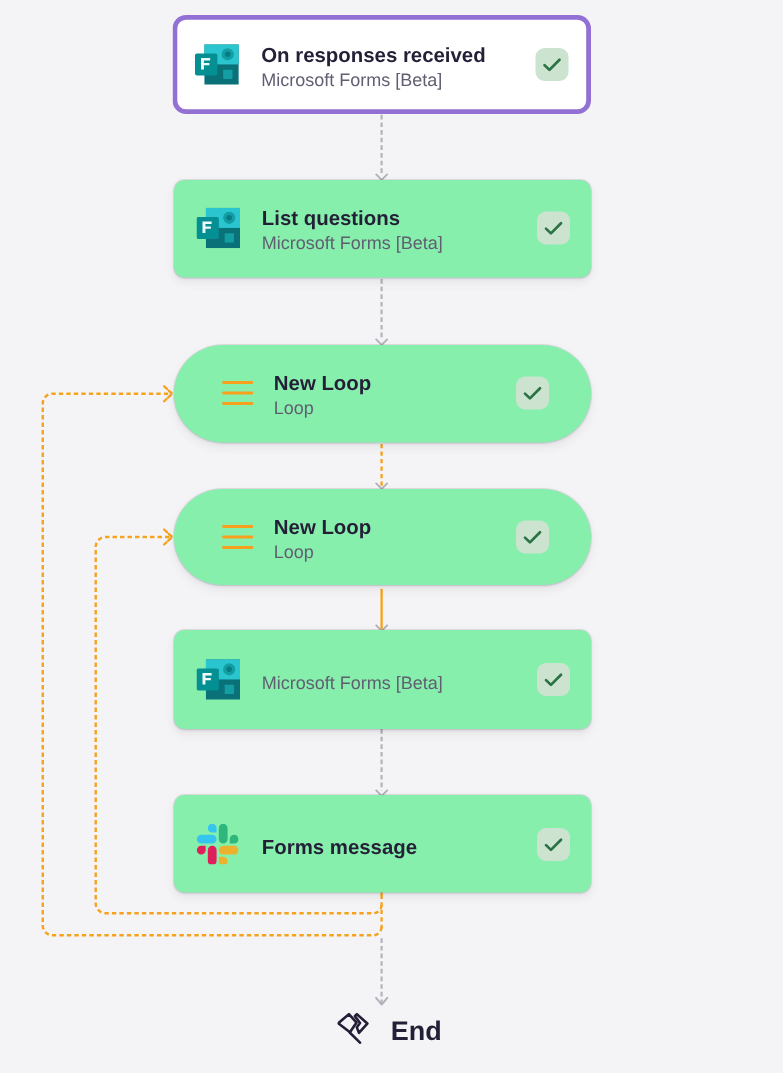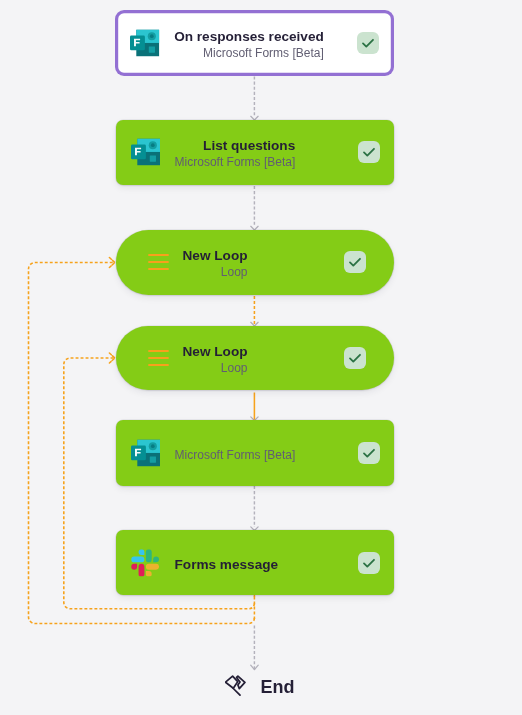--- a/index.html
+++ b/index.html
@@ -2,28 +2,28 @@
 <html><head>
 <meta charset="utf-8">
 <title>Flow</title>
 <style>
   html,body{margin:0;padding:0;}
   body{width:522px;height:715px;background:#f4f4f6;font-family:"Liberation Sans",sans-serif;overflow:hidden;
        -webkit-font-smoothing:antialiased;}
   #canvas{position:relative;width:522px;height:715px;}
   #wires{position:absolute;left:0;top:0;width:522px;height:715px;}
 
-  .node{position:absolute;background:#84cc16;box-sizing:border-box;left:115.55px;width:278.7px;}
+  .node{position:absolute;background:#86efac;box-sizing:border-box;left:115.55px;width:278.7px;}
   .card{border-radius:7px;box-shadow:0 0 0 0.6px rgba(30,25,60,.10),0 1px 2px rgba(30,25,60,.09),0 3px 7px rgba(30,25,60,.07);}
   .card.sel{border-radius:9px;background:#fff;box-shadow:inset 0 0 0 3.2px #9370d3;margin-left:-0.4px;}
   .pill{border-radius:34px;box-shadow:0 0 0 0.6px rgba(30,25,60,.10),0 1px 2px rgba(30,25,60,.09),0 3px 7px rgba(30,25,60,.07);}
 
   .ico{position:absolute;top:50%;transform:translateY(-50%);left:15.3px;line-height:0;}
   .pill .ico{left:32.4px;}
-  .txt{position:absolute;top:50%;transform:translateY(-50%);left:59px;margin-top:2px;text-align:right;}
+  .txt{position:absolute;top:50%;transform:translateY(-50%);left:59px;margin-top:2px;}
   .pill .txt{left:67px;}
   .title{font-size:13.6px;font-weight:bold;color:#241f36;line-height:16px;white-space:nowrap;}
   .sub{font-size:12px;color:#615e72;line-height:16px;white-space:nowrap;}
   .badge{position:absolute;right:14.5px;top:50%;transform:translateY(-50%);width:22px;height:22px;border-radius:6px;background:#cbe3cf;}
   .pill .badge{right:28.3px;}
   .badge svg{position:absolute;left:3px;top:3px;}
 
   svg{display:block;}
   .endrow{position:absolute;left:0;top:0;width:522px;height:715px;}
   .endlbl{position:absolute;left:260.5px;top:678.5px;font-size:18px;font-weight:bold;color:#241f36;line-height:16px;}

